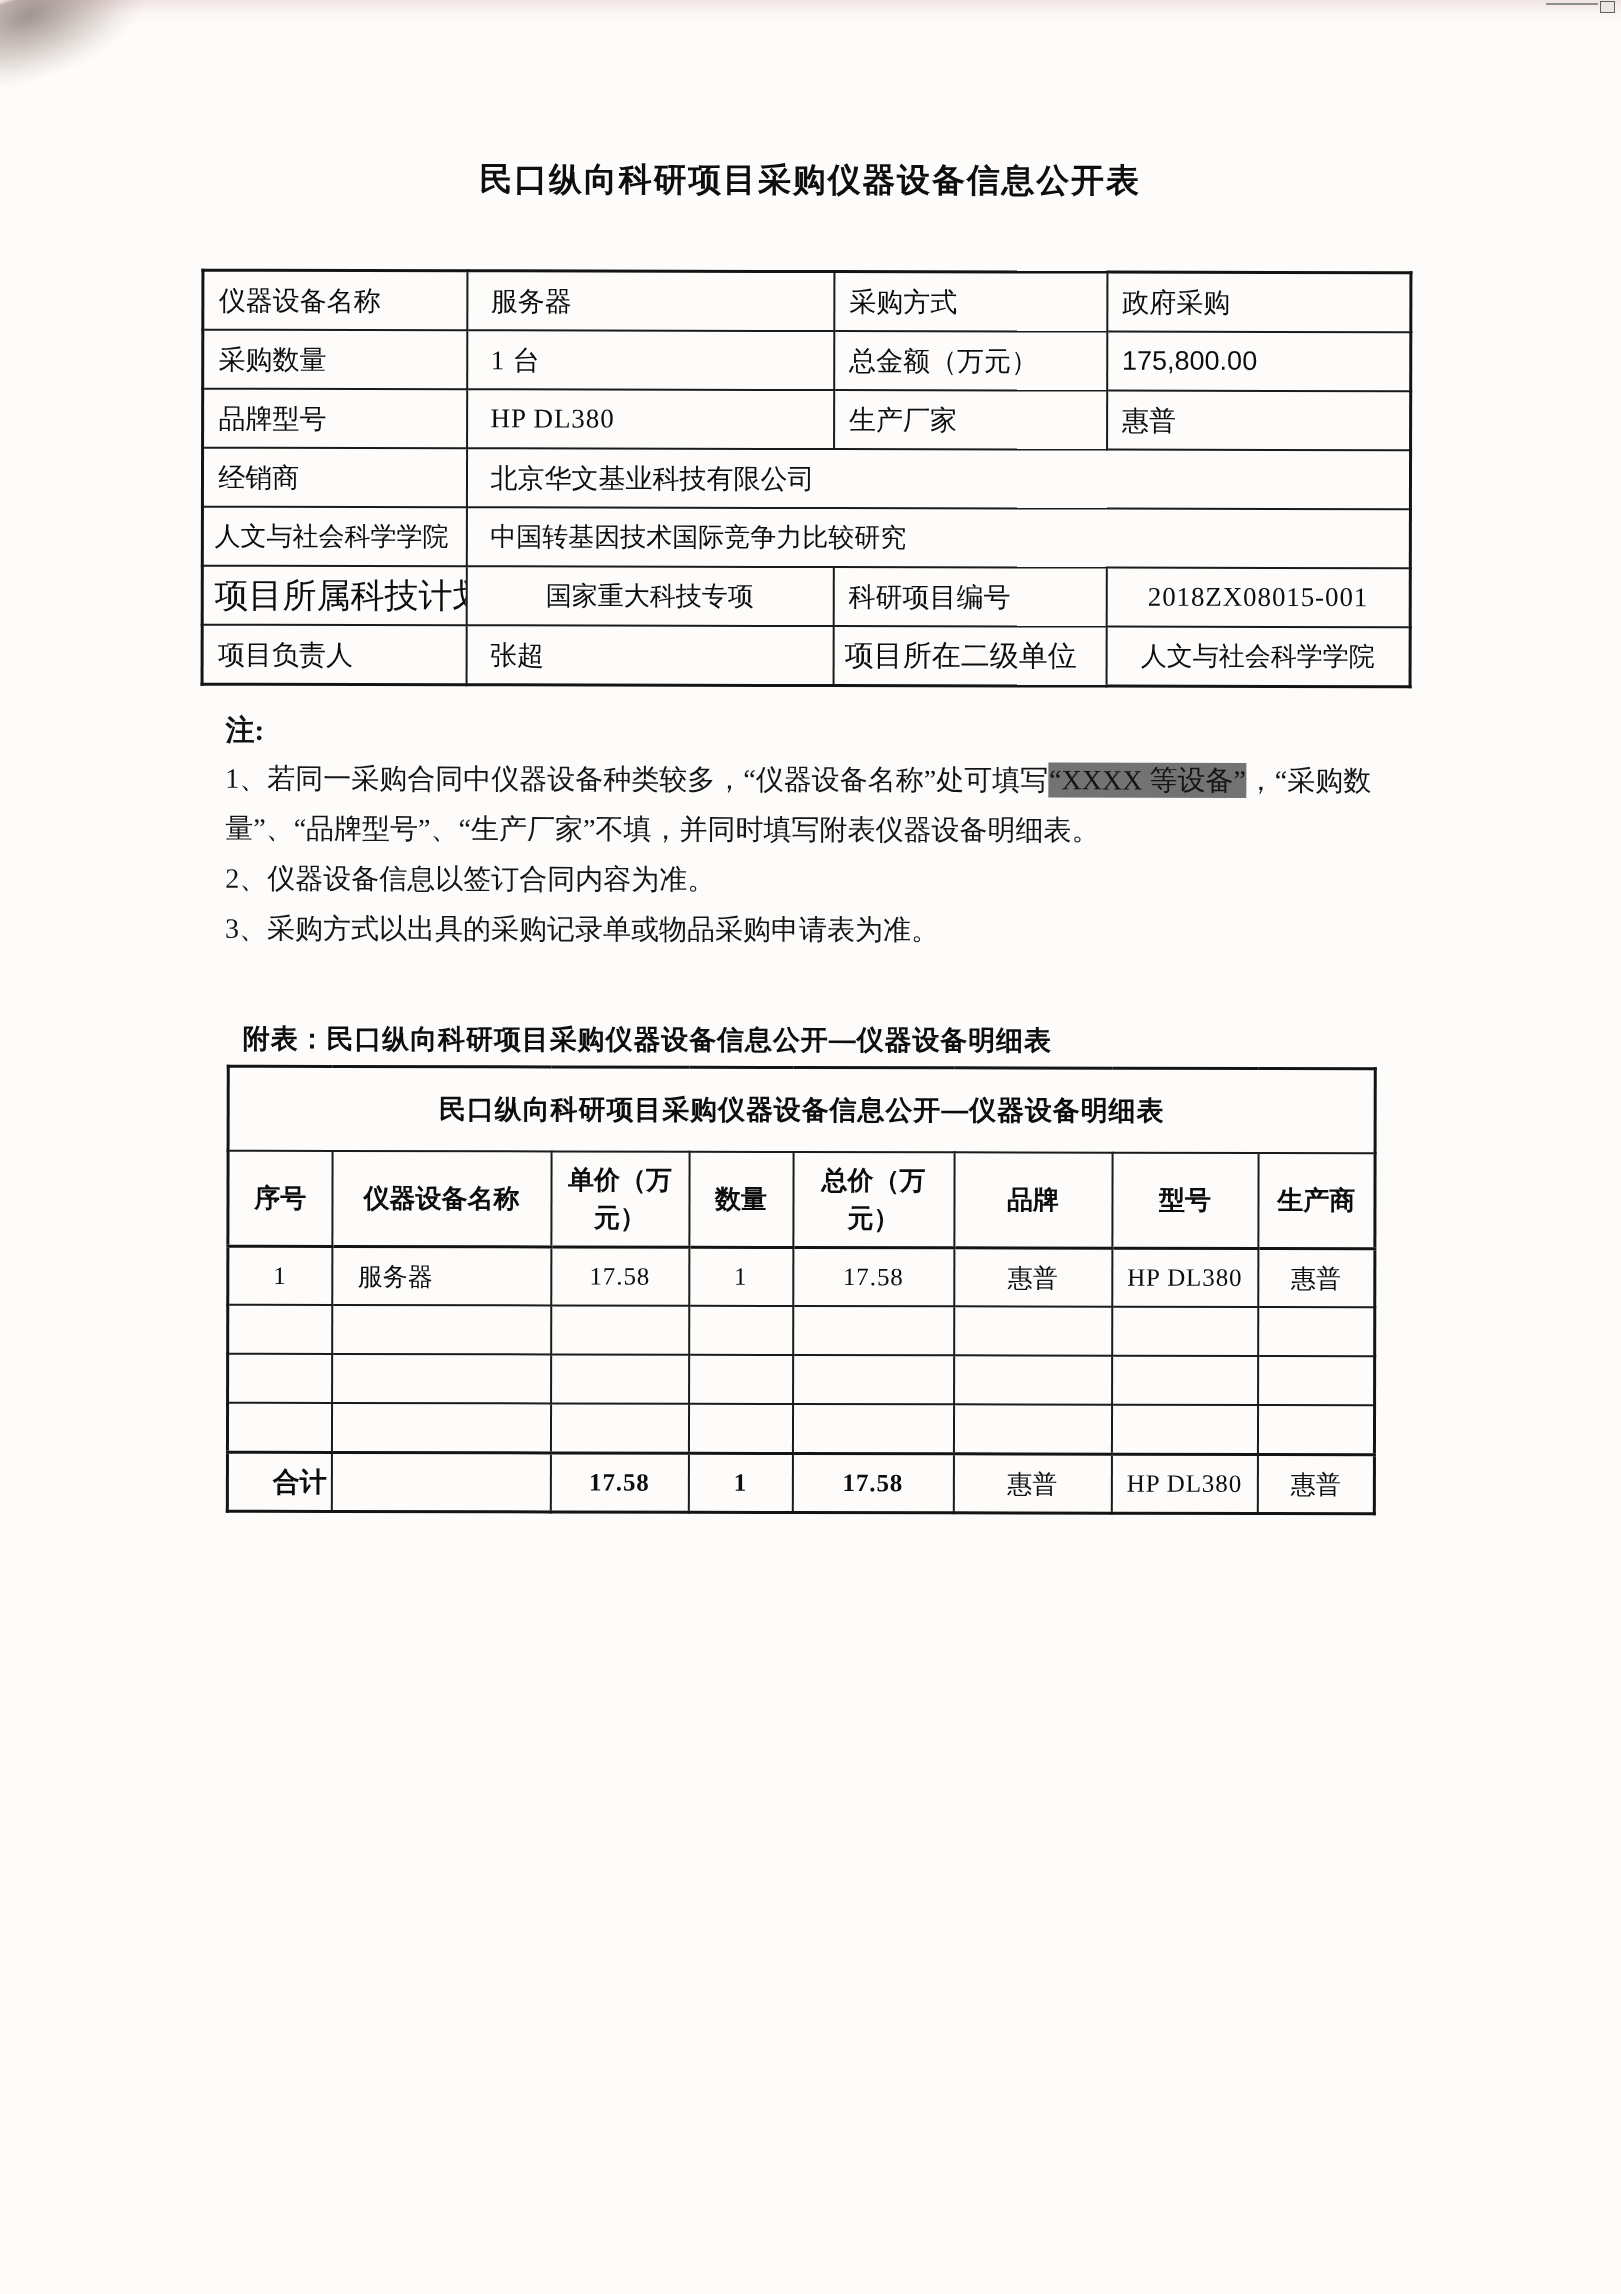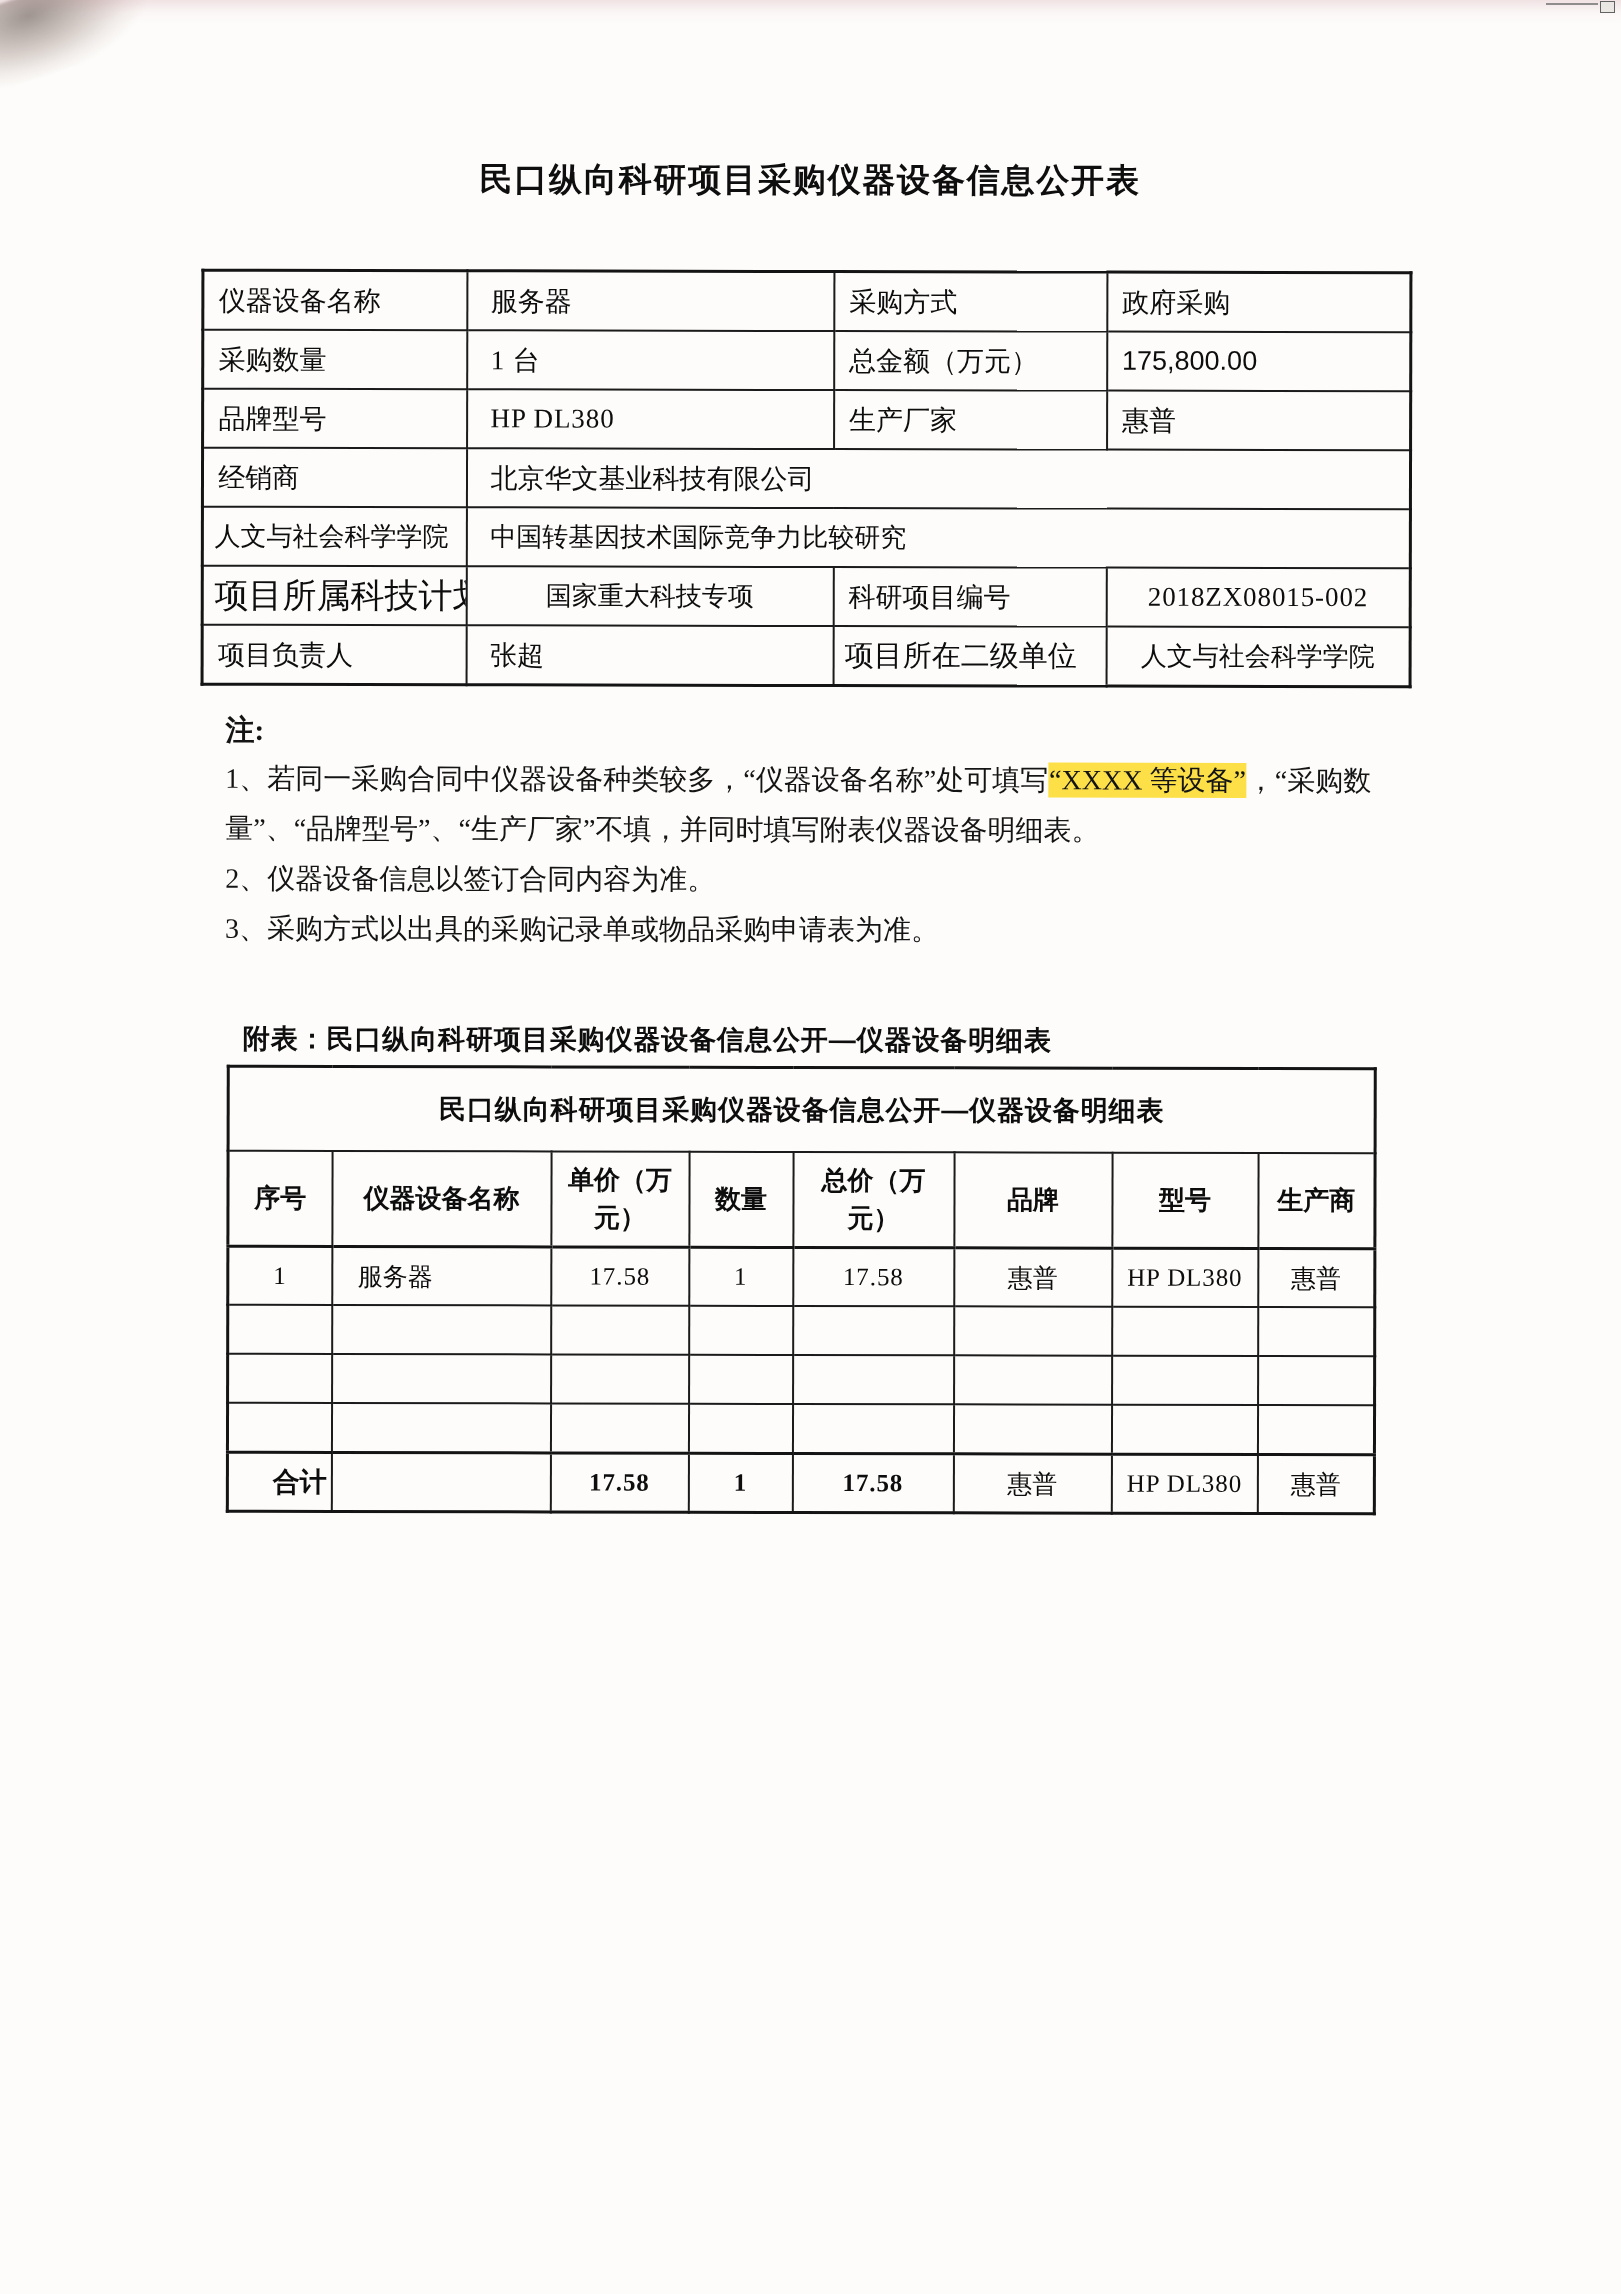--- a/index.html
+++ b/index.html
@@ -66,21 +66,21 @@
   .num{font-family:"Liberation Serif", serif;letter-spacing:0.9px;}
   .sans-num{font-family:"Liberation Sans", sans-serif;letter-spacing:0;}
   .kaiti{font-size:26px;}
   
   #notes{
     position:absolute;left:227px;top:708px;width:1188px;
     font-size:28px;line-height:50px;color:#141414;
   }
   #notes .note-heading{font-weight:700;font-size:29px;line-height:47px;}
   #notes p{margin:0;}
-  .hl{background:#fde047;padding:1.8px 0.9px;}
+  .hl{background:#737373;padding:1.8px 0.9px;}
   
   .attach-caption{
     position:absolute;left:245px;top:1022px;
     font-family:"Liberation Sans", sans-serif;
     font-size:27px;font-weight:700;color:#0e0e0e;letter-spacing:0.9px;
   }
   #detail-table{
     position:absolute;left:229px;top:1066px;width:1148px;
     font-size:25px;color:#0d0d0d;
     border:3.6px solid #141414;
@@ -159,21 +159,21 @@
         <td class="val" colspan="3">北京华文基业科技有限公司</td>
       </tr>
       <tr>
         <td style="font-size:26px;padding-left:10.7px;">人文与社会科学学院</td>
         <td class="val kaiti" colspan="3">中国转基因技术国际竞争力比较研究</td>
       </tr>
       <tr>
         <td style="font-size:34px;padding-left:10.7px;">项目所属科技计划</td>
         <td class="center kaiti">国家重大科技专项</td>
         <td>科研项目编号</td>
-        <td class="center num">2018ZX08015-002</td>
+        <td class="center num">2018ZX08015-001</td>
       </tr>
       <tr>
         <td>项目负责人</td>
         <td class="val">张超</td>
         <td style="font-size:29px;padding-left:10.7px;">项目所在二级单位</td>
         <td class="center" style="font-size:26px;">人文与社会科学学院</td>
       </tr>
     </tbody>
       </table>
 

